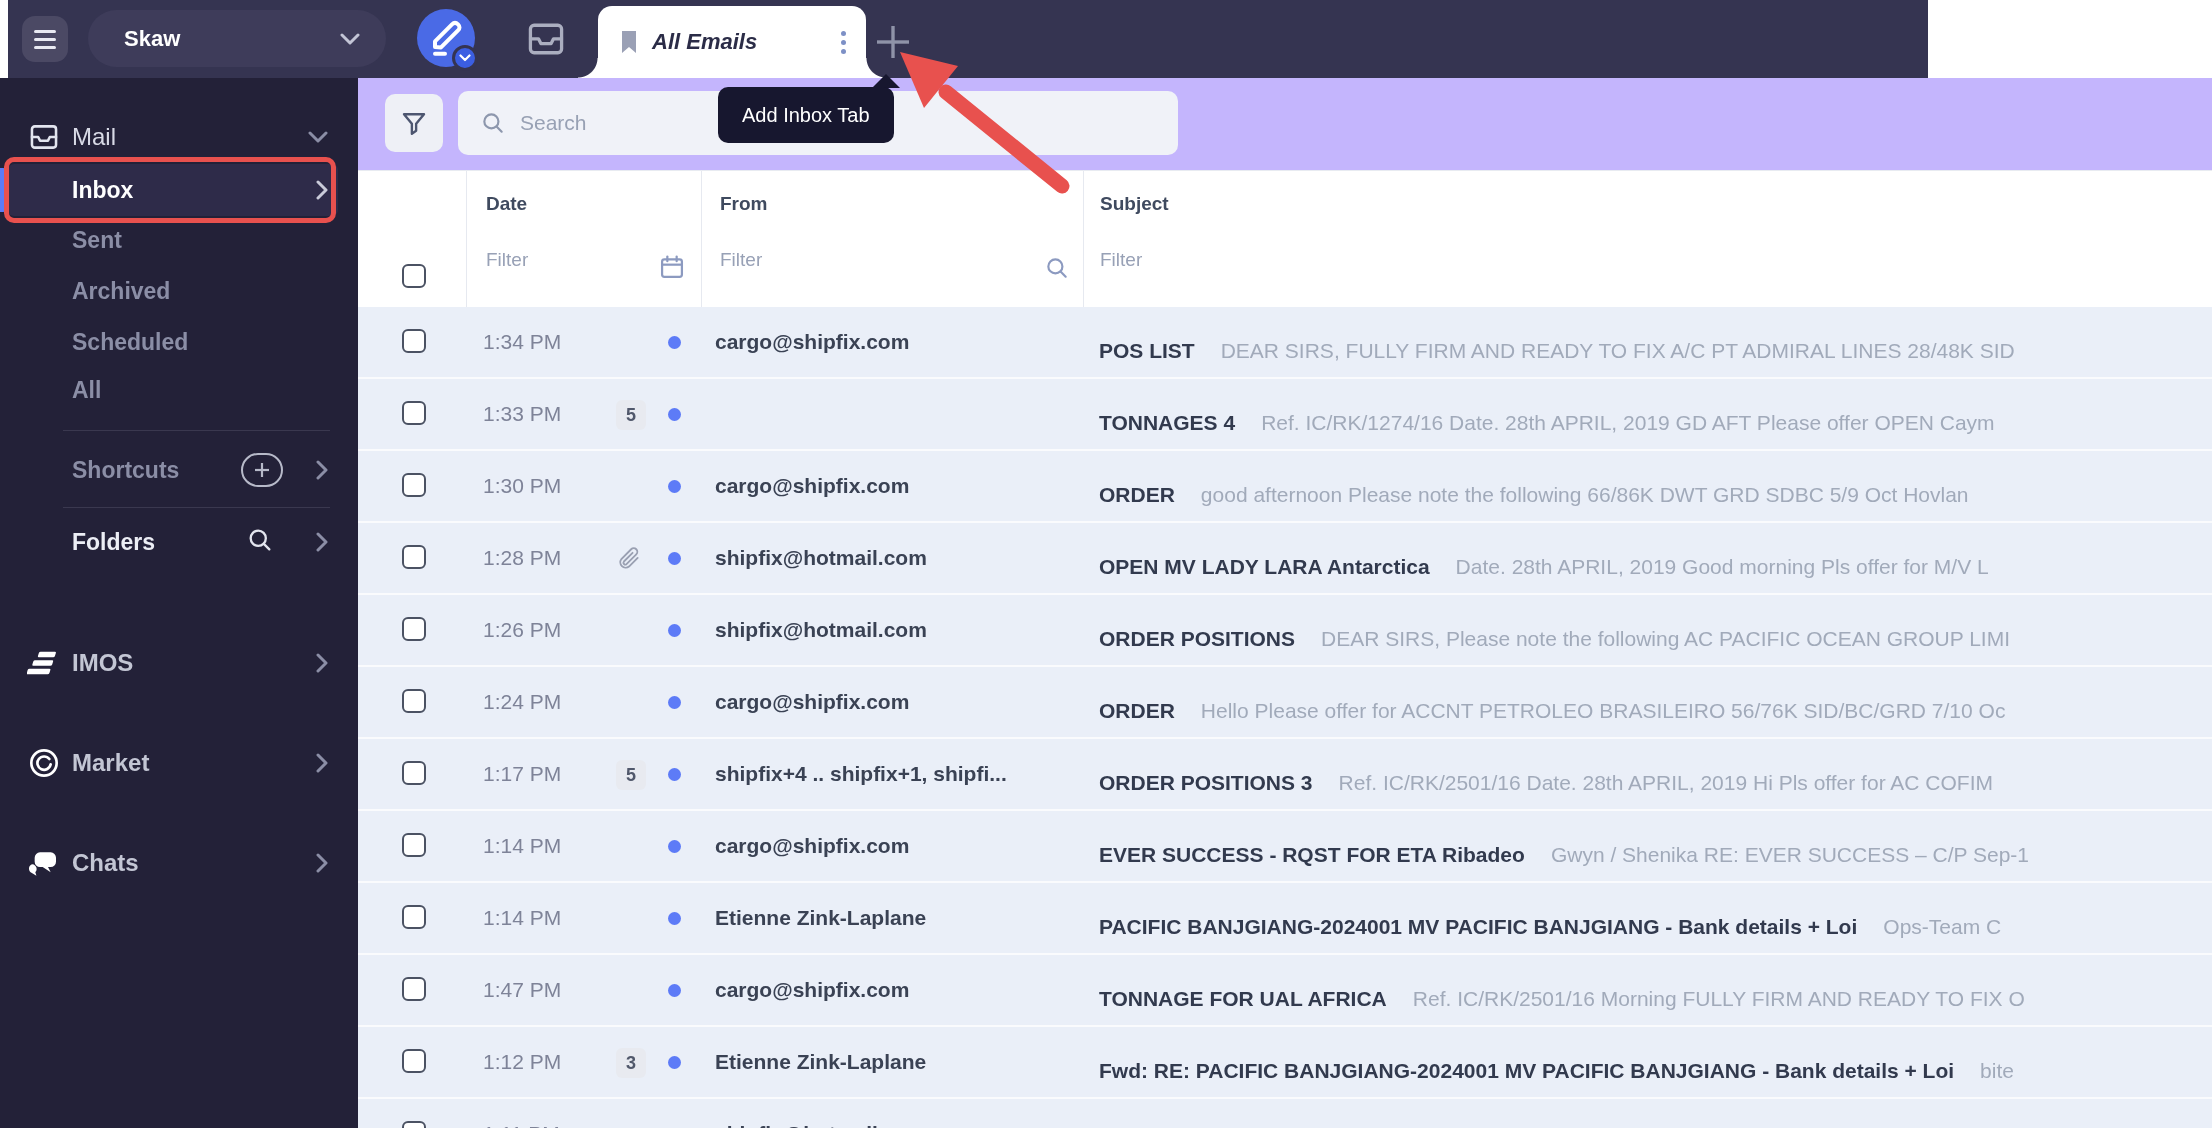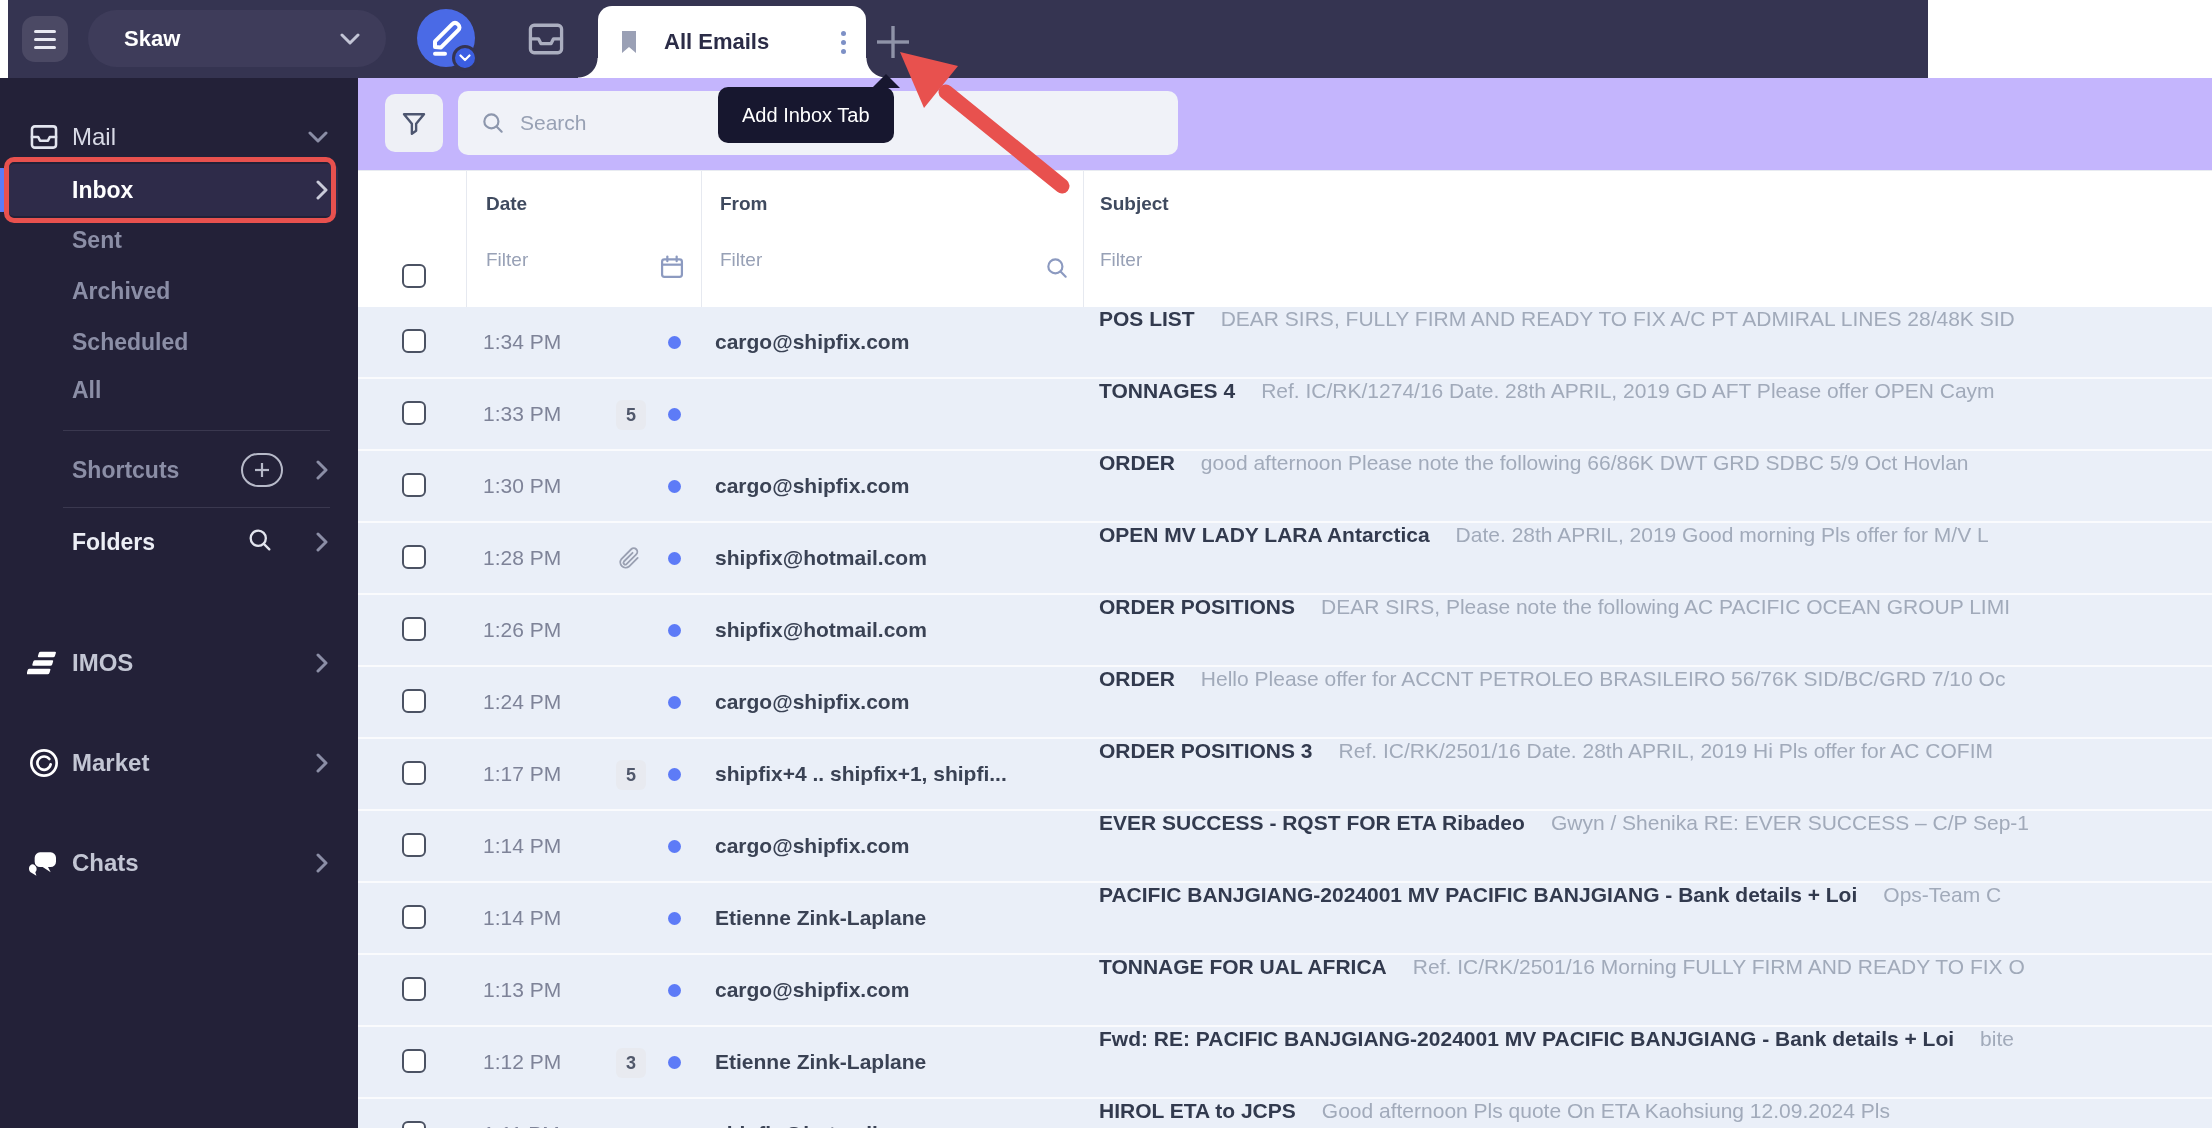--- a/index.html
+++ b/index.html
@@ -19,21 +19,21 @@
   #workspace .ws-label { margin-left:36px; font-size:22px; font-weight:600; color:#fff; }
   #workspace svg { margin-left:auto; margin-right:26px; }
   #avatar { left:409px; top:9px; width:58px; height:58px; border-radius:50%;
             background:#4a6ae6; cursor:pointer; }
   #avatar-badge { left:35px; top:36px; width:26px; height:26px; border-radius:50%;
                   background:#3b5ee2; border:3px solid #353451; display:flex;
                   align-items:center; justify-content:center; }
   #tray-icon { left:516px; top:17px; width:44px; height:44px; }
   #tab { left:590px; top:6px; width:268px; height:72px; background:#fff;
          border-radius:14px 14px 0 0; display:flex; align-items:center; cursor:pointer; }
-  #tab .tab-label { font-size:22px; font-weight:700; color:#2b2c47; margin-left:24px; }
+  #tab .tab-label { font-size:22px; font-weight:700; color:#2b2c47; margin-left:12px;font-style:italic; }
   #tab .dots { margin-left:auto; margin-right:20px; display:flex; flex-direction:column;
                gap:4px; cursor:pointer; }
   #tab .dots i { width:5px; height:5px; border-radius:50%; background:#7d90c6; }
   .flare { top:58px; width:20px; height:20px; }
   #flare-l { left:570px; background:radial-gradient(circle 20px at 0 0, #353451 0 19px, #ffffff 20px); }
   #flare-r { left:858px; background:radial-gradient(circle 20px at 100% 0, #353451 0 19px, #ffffff 20px); }
   #add-tab { left:866px; top:23px; width:38px; height:38px; display:flex; align-items:center;
              justify-content:center; cursor:pointer; }
 
   
@@ -89,21 +89,21 @@
   .r-badge { position:absolute; left:258px; top:21px; min-width:30px; height:30px;
              border-radius:6px; background:#e8eaf0; color:#51586b; font-size:18px;
              font-weight:600; display:flex; align-items:center; justify-content:center; }
   .r-clip { position:absolute; left:258px; top:23px; }
   .r-dot { position:absolute; left:310px; top:29px; width:13px; height:13px;
            border-radius:50%; background:#5d7bf7; }
   .r-sender { position:absolute; left:357px; top:0; height:70px; width:376px;
               display:flex; align-items:center; font-size:21px; font-weight:700;
               color:#3a4254; white-space:nowrap; overflow:hidden; }
   .r-subjcell { position:absolute; left:741px; right:0; top:0; height:56px;
-                display:flex; align-items:flex-start; white-space:nowrap; overflow:hidden; }
+                display:flex; align-items:flex-end; white-space:nowrap; overflow:hidden; }
   .r-subject { font-size:21px; font-weight:700; color:#323a4e; flex-shrink:0; }
   .r-preview { font-size:21px; color:#a1aaba; margin-left:26px; }
 
   
   #tooltip { left:718px; top:87px; height:56px; padding:0 24px; border-radius:10px;
              background:#17172f; color:#fff; font-size:20px; display:flex;
              align-items:center; z-index:9; }
   #tooltip-caret { left:872px; top:74px; width:0; height:0; border-left:14px solid transparent;
                    border-right:14px solid transparent; border-bottom:14px solid #17172f;
                    z-index:9; }
@@ -439,21 +439,21 @@
     <span class="r-dot"></span>
     <span class="r-sender">Etienne Zink-Laplane</span>
     <span class="r-subjcell">
       <span class="r-subject">PACIFIC BANJGIANG-2024001 MV PACIFIC BANJGIANG - Bank details + Loi</span>
       <span class="r-preview">Ops-Team C</span>
     </span>
   </div>
 
   <div class="mail-row">
     <span class="checkbox"></span>
-    <span class="r-time">1:13 PM</span>
+    <span class="r-time">1:47 PM</span>
 
     <span class="r-dot"></span>
     <span class="r-sender">cargo@shipfix.com</span>
     <span class="r-subjcell">
       <span class="r-subject">TONNAGE FOR UAL AFRICA</span>
       <span class="r-preview">Ref. IC/RK/2501/16 Morning FULLY FIRM AND READY TO FIX O</span>
     </span>
   </div>
 
   <div class="mail-row">

